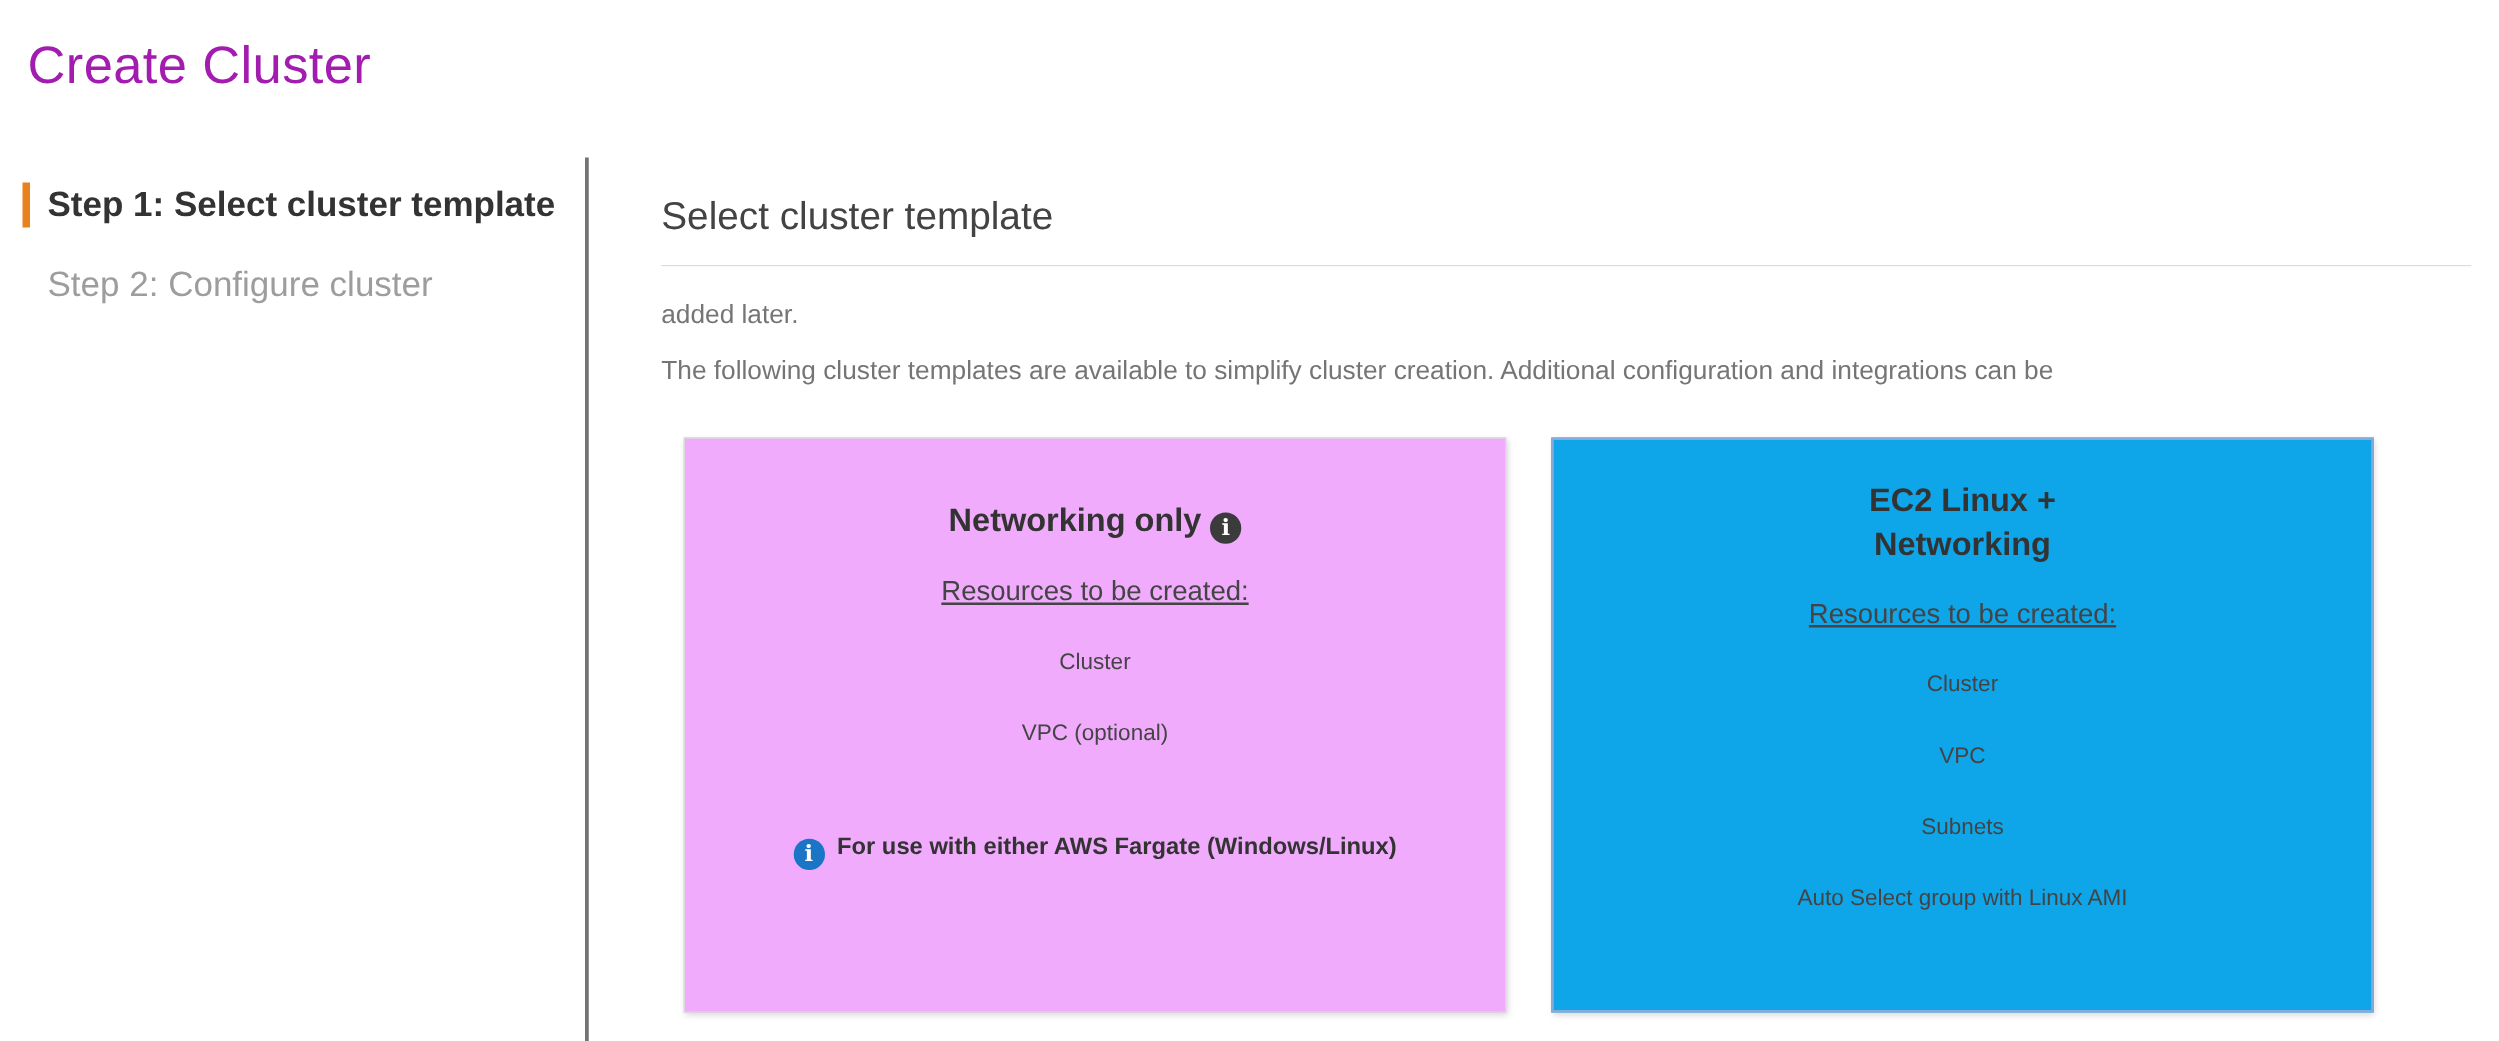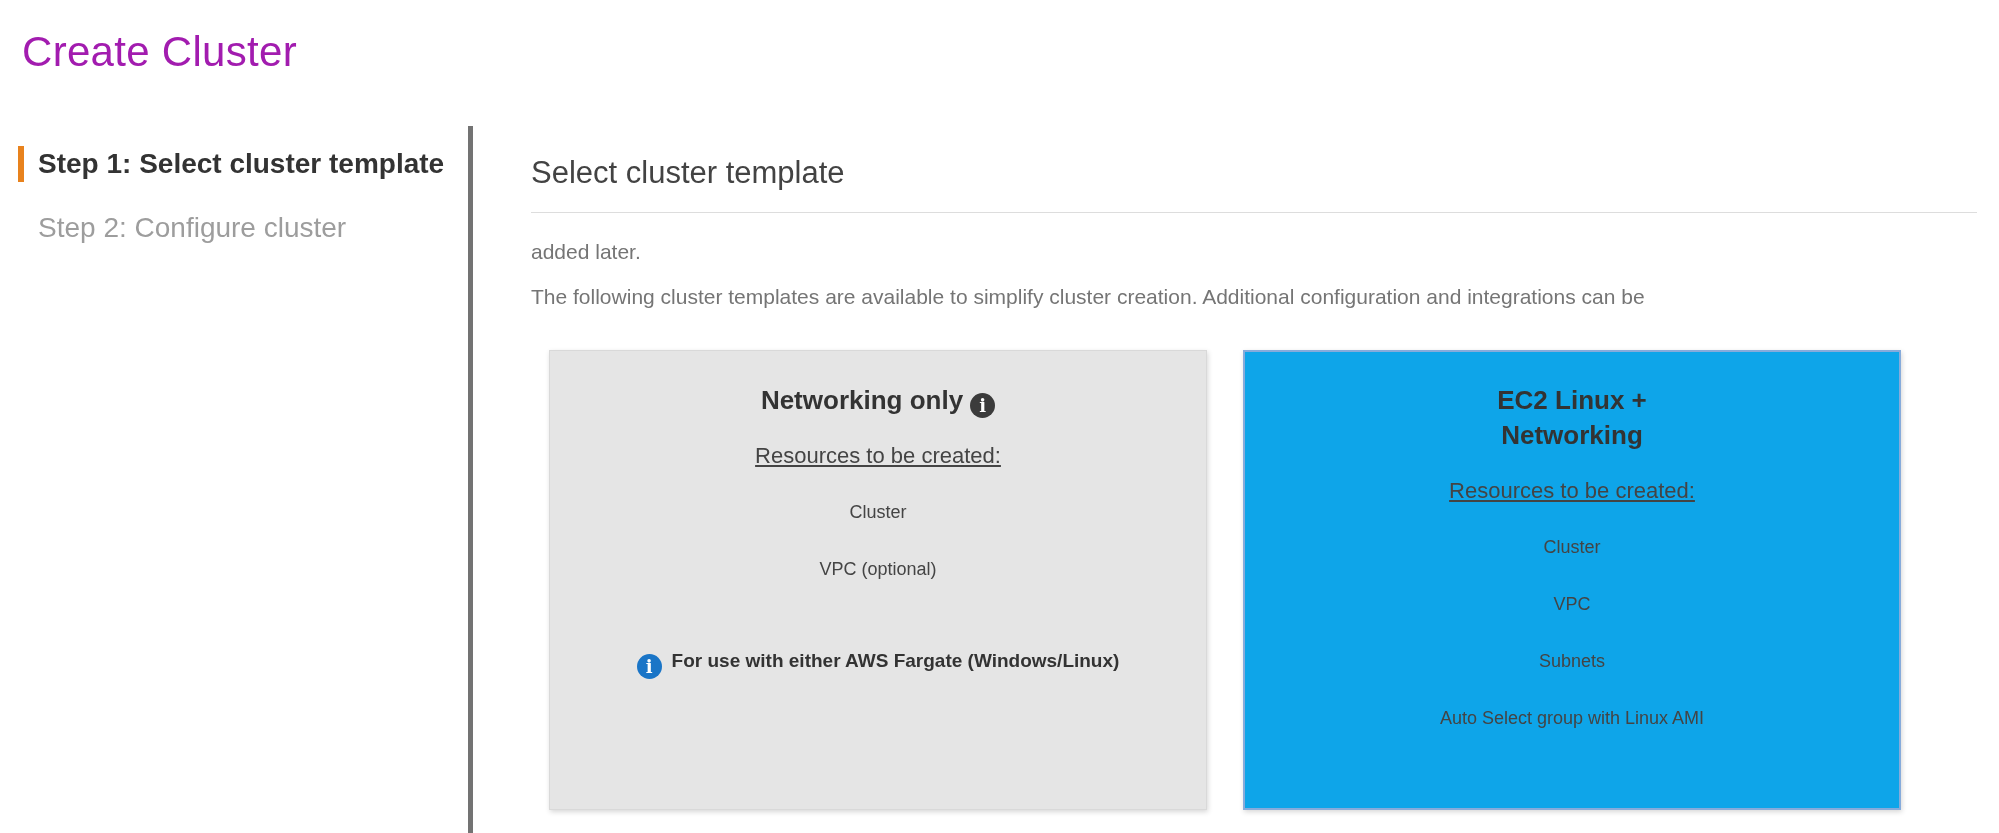--- a/index.html
+++ b/index.html
@@ -20,31 +20,31 @@
   .wizard { display: flex; align-items: stretch; margin-top: 50px; height: calc(833px - 126px); }
   .steps { width: 468px; flex: 0 0 468px; padding-top: 20px; }
   .step {
     font-size: 28px; line-height: 26px;
     padding: 5px 10px 5px 14px;
     margin: 0 0 28px 18px;
     border-left: 6px solid transparent;
     color: #9d9d9d; cursor: default;
   }
   .step.active { color: #333333; font-weight: bold; border-left-color: #e8821d; cursor: pointer; }
-  .content { flex: 1; border-left: 5px solid #737373; padding: 18px 22px 0 58px; }
+  .content { flex: 1; border-left: 3px solid #737373; padding: 18px 22px 0 58px; }
   .content-heading { margin: 10px 0 0; font-size: 31px; font-weight: 400; color: #434343; line-height: 37px; }
   .heading-rule { border: none; border-top: 1px solid #dddddd; margin: 21px 0 0; }
   .content-desc { margin: 16px 0 0; font-size: 21px; line-height: 45px; color: #757575; }
   .cards { display: flex; gap: 36px; margin-top: 31px; padding-left: 18px; }
   .card {
     width: 658px; min-height: 460px;
-    background: #e5e5e5;
+    background: #f0abfc;
     border: 1px solid #d9d9d9;
     box-shadow: 1px 2px 5px rgba(0,0,0,0.16);
-    padding: 32px 24px 24px;
+    padding: 48px 24px 24px;
     text-align: center;
     cursor: pointer;
   }
   .card.selected { background: #0ea5e9; border: 2px solid #86abdb; padding: 31px 23px 23px; }
   .card-title { margin: 0; font-size: 26px; line-height: 35px; font-weight: bold; color: #333333; }
   .resources-label {
     display: inline-block; margin-top: 25px;
     font-size: 22px; color: #444444;
     text-decoration: underline;
   }

